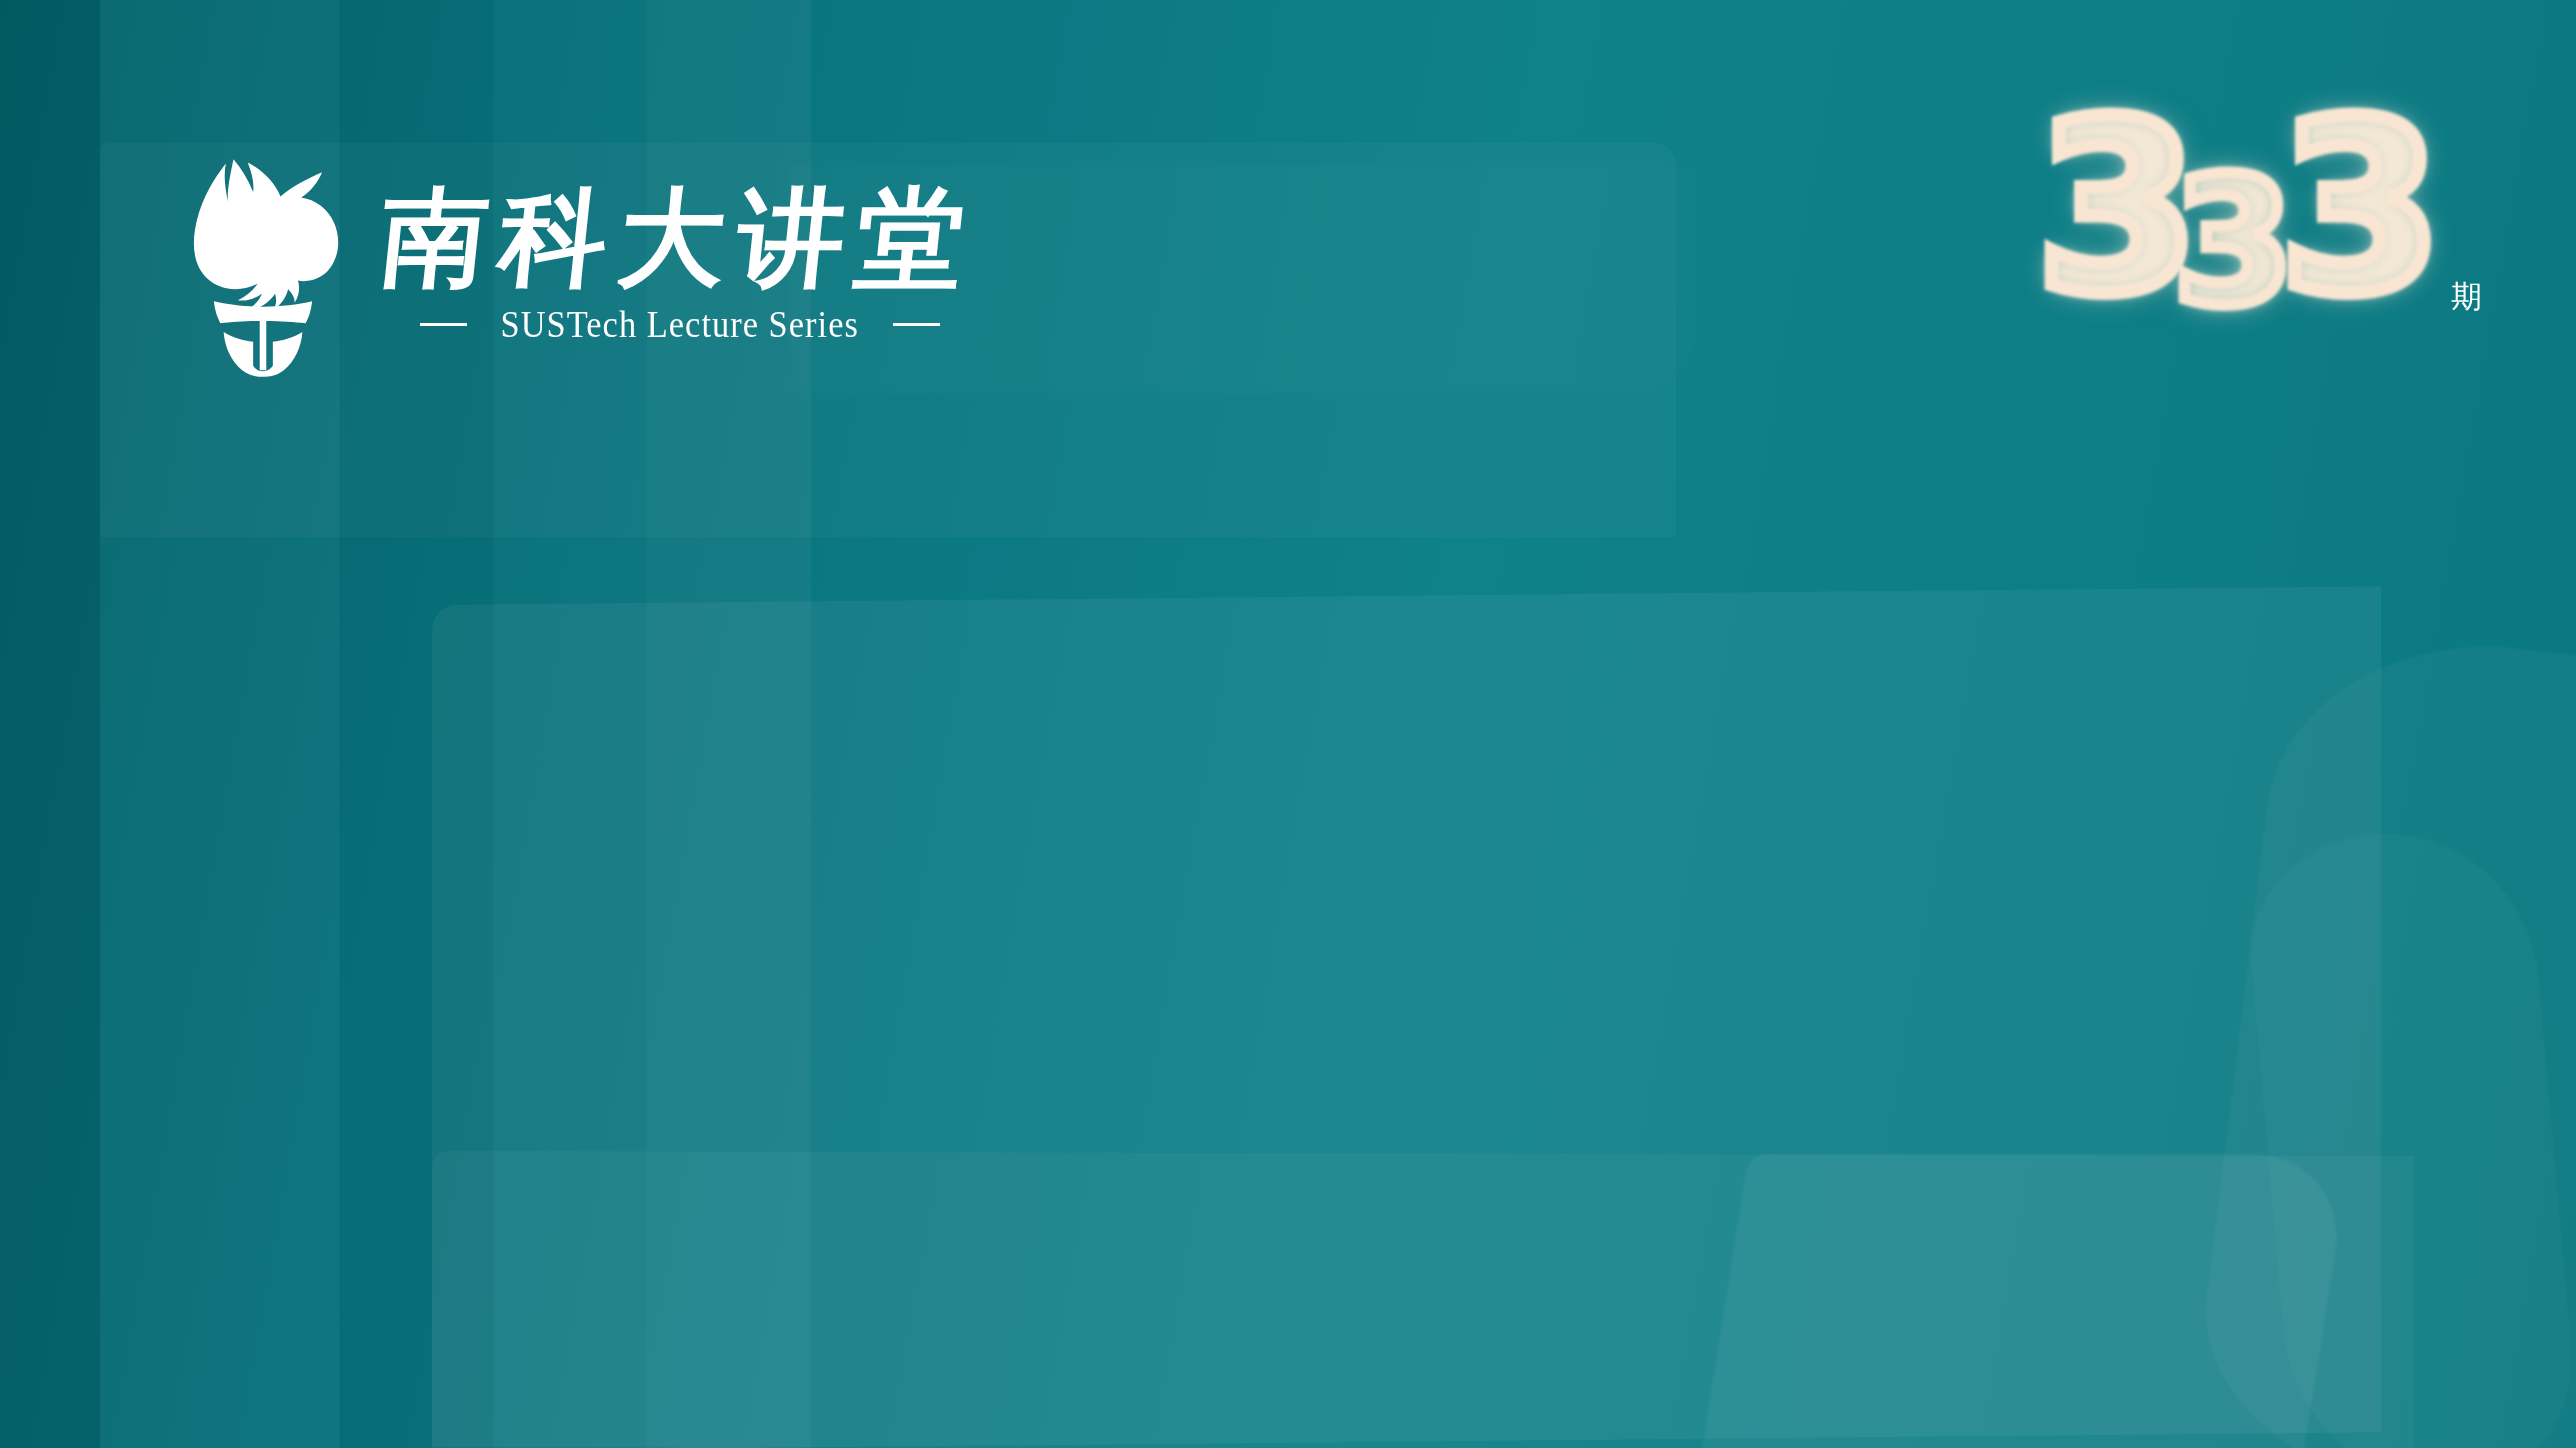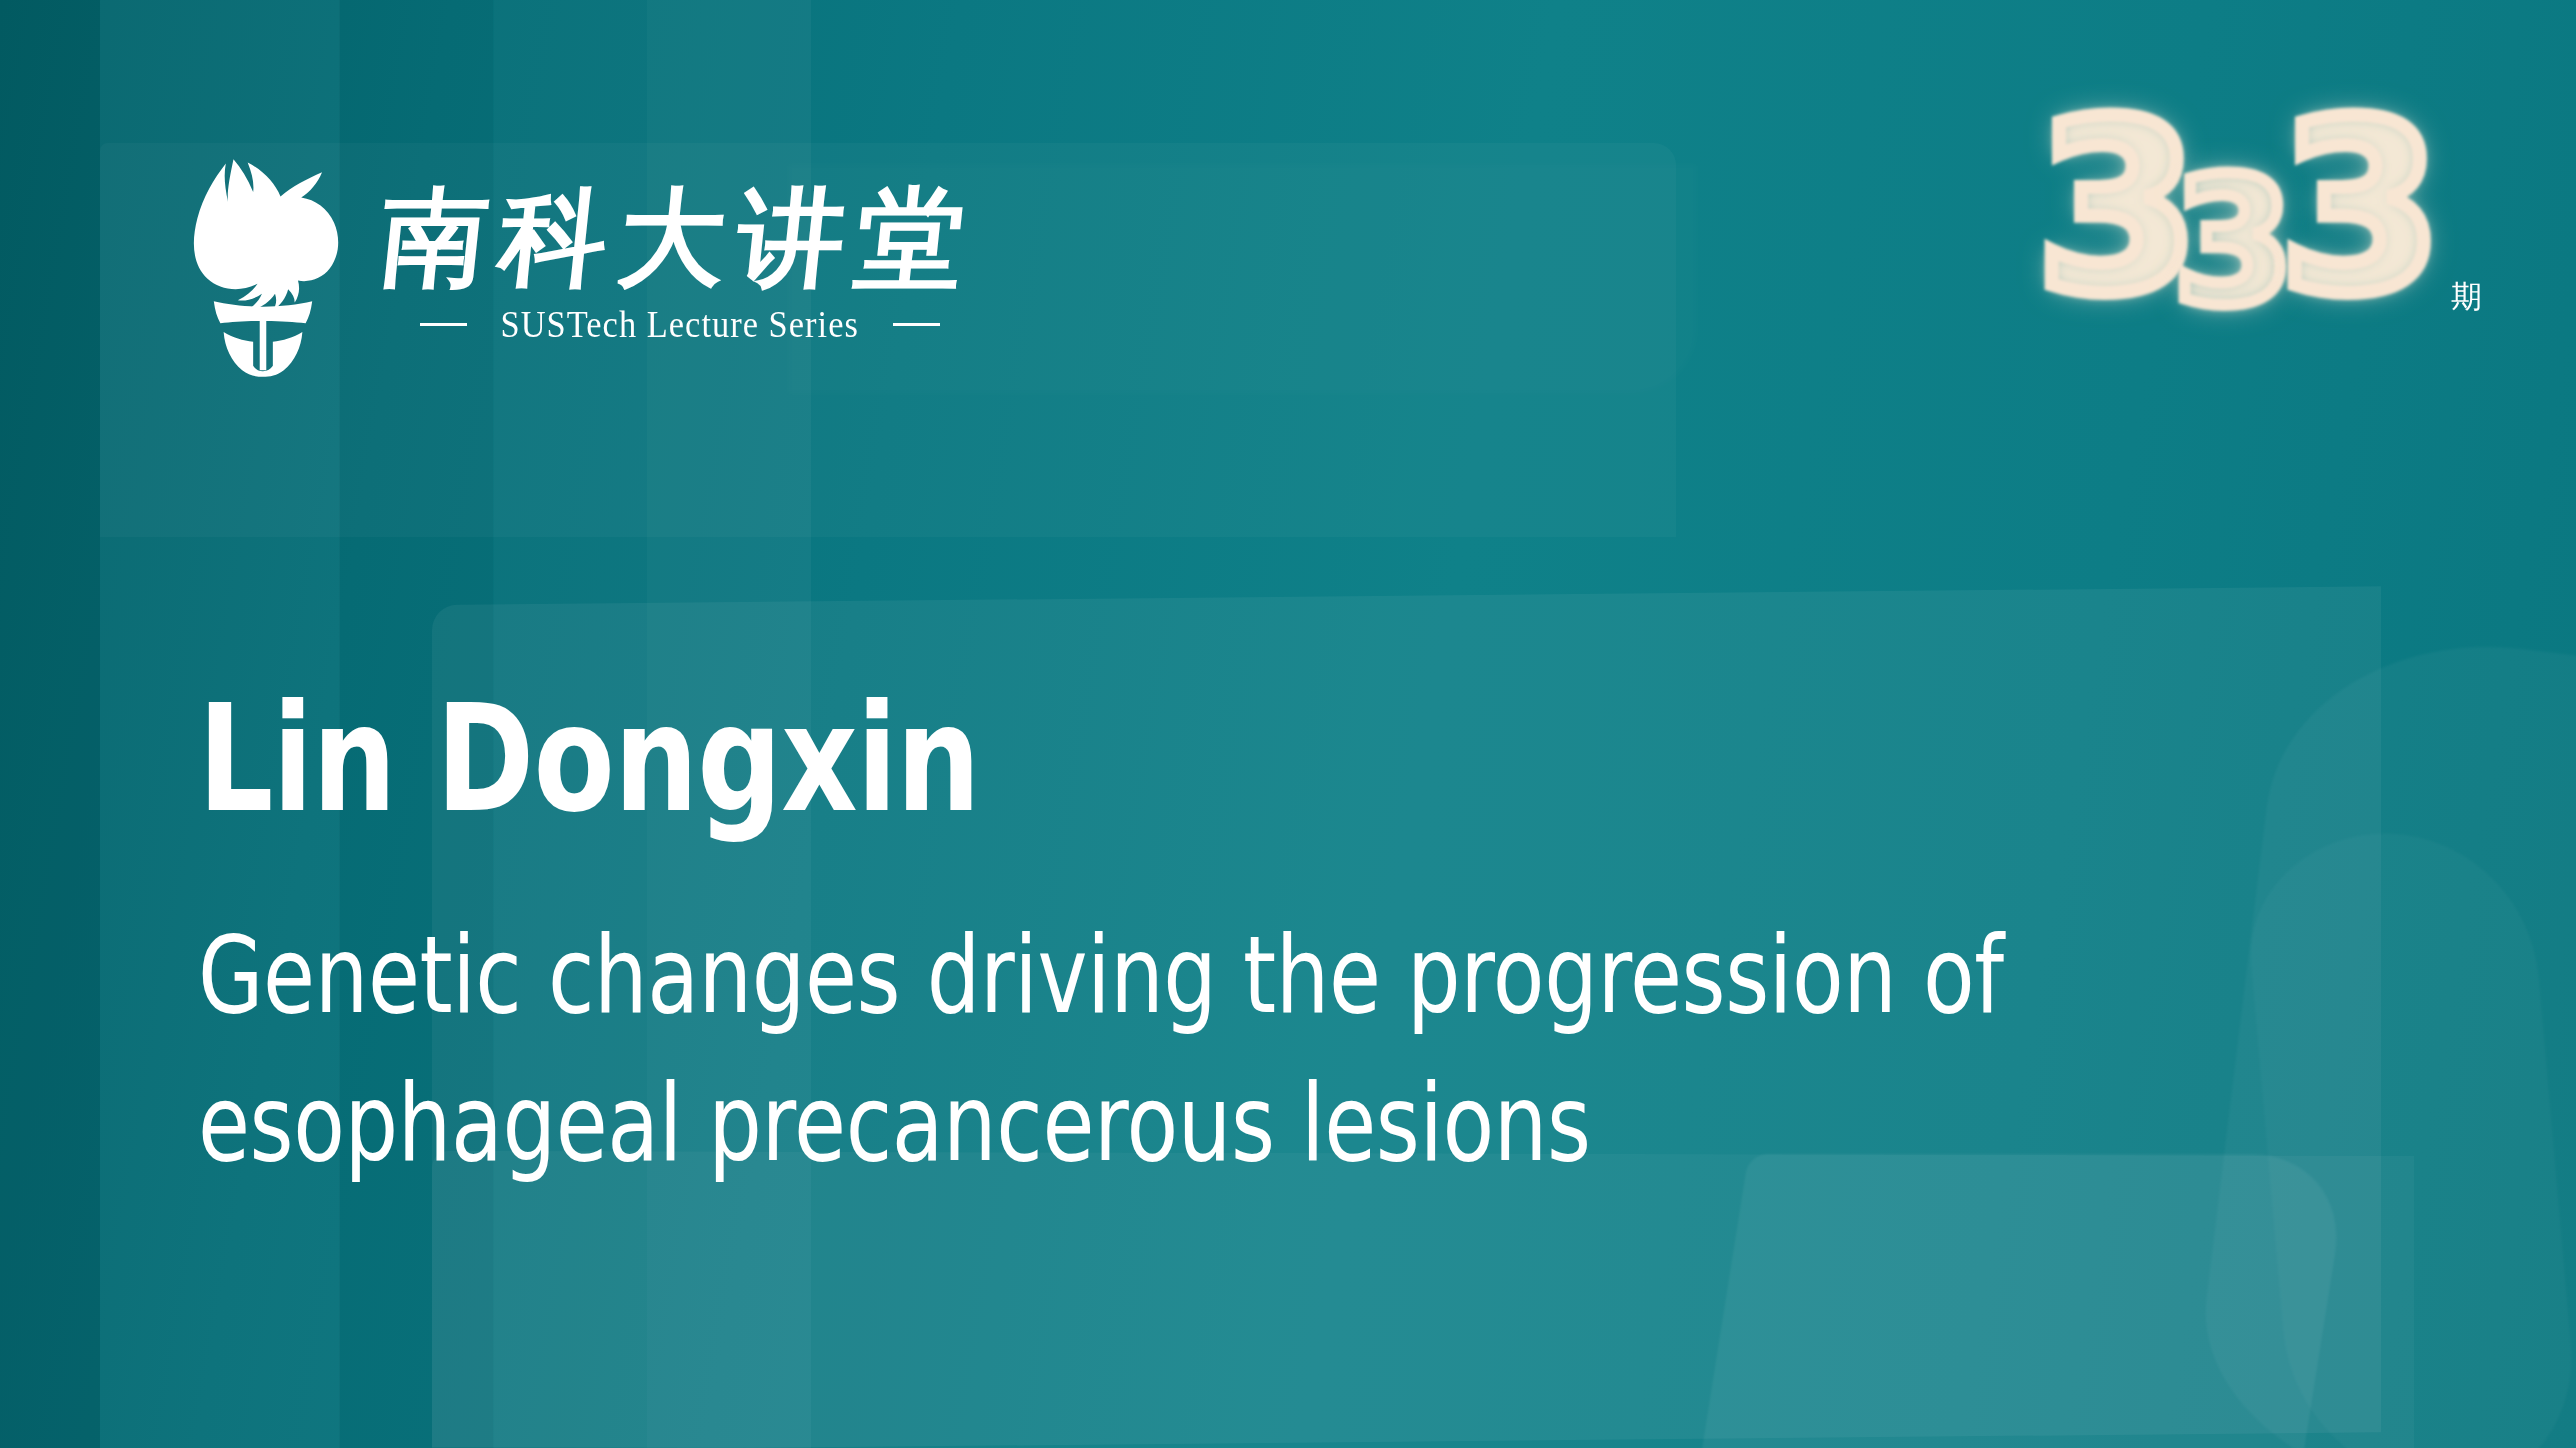--- a/index.html
+++ b/index.html
@@ -303,22 +303,15 @@
       <div class="issue-number">
         <span class="dg d1">3</span>
         <span class="dg d2">3</span>
         <span class="dg d3">3</span>
       </div>
       <div class="issue-suffix">期</div>
     </div>
 
   </div>
 
-  <div class="main">
-    <div class="speaker-name">Lin Dongxin</div>
-    <div class="talk-title">
-      <span class="ln">Genetic changes driving the progression of</span>
-      <span class="ln">esophageal precancerous lesions</span>
-    </div>
-  </div>
 
 </div>
 
 
 </body></html>

